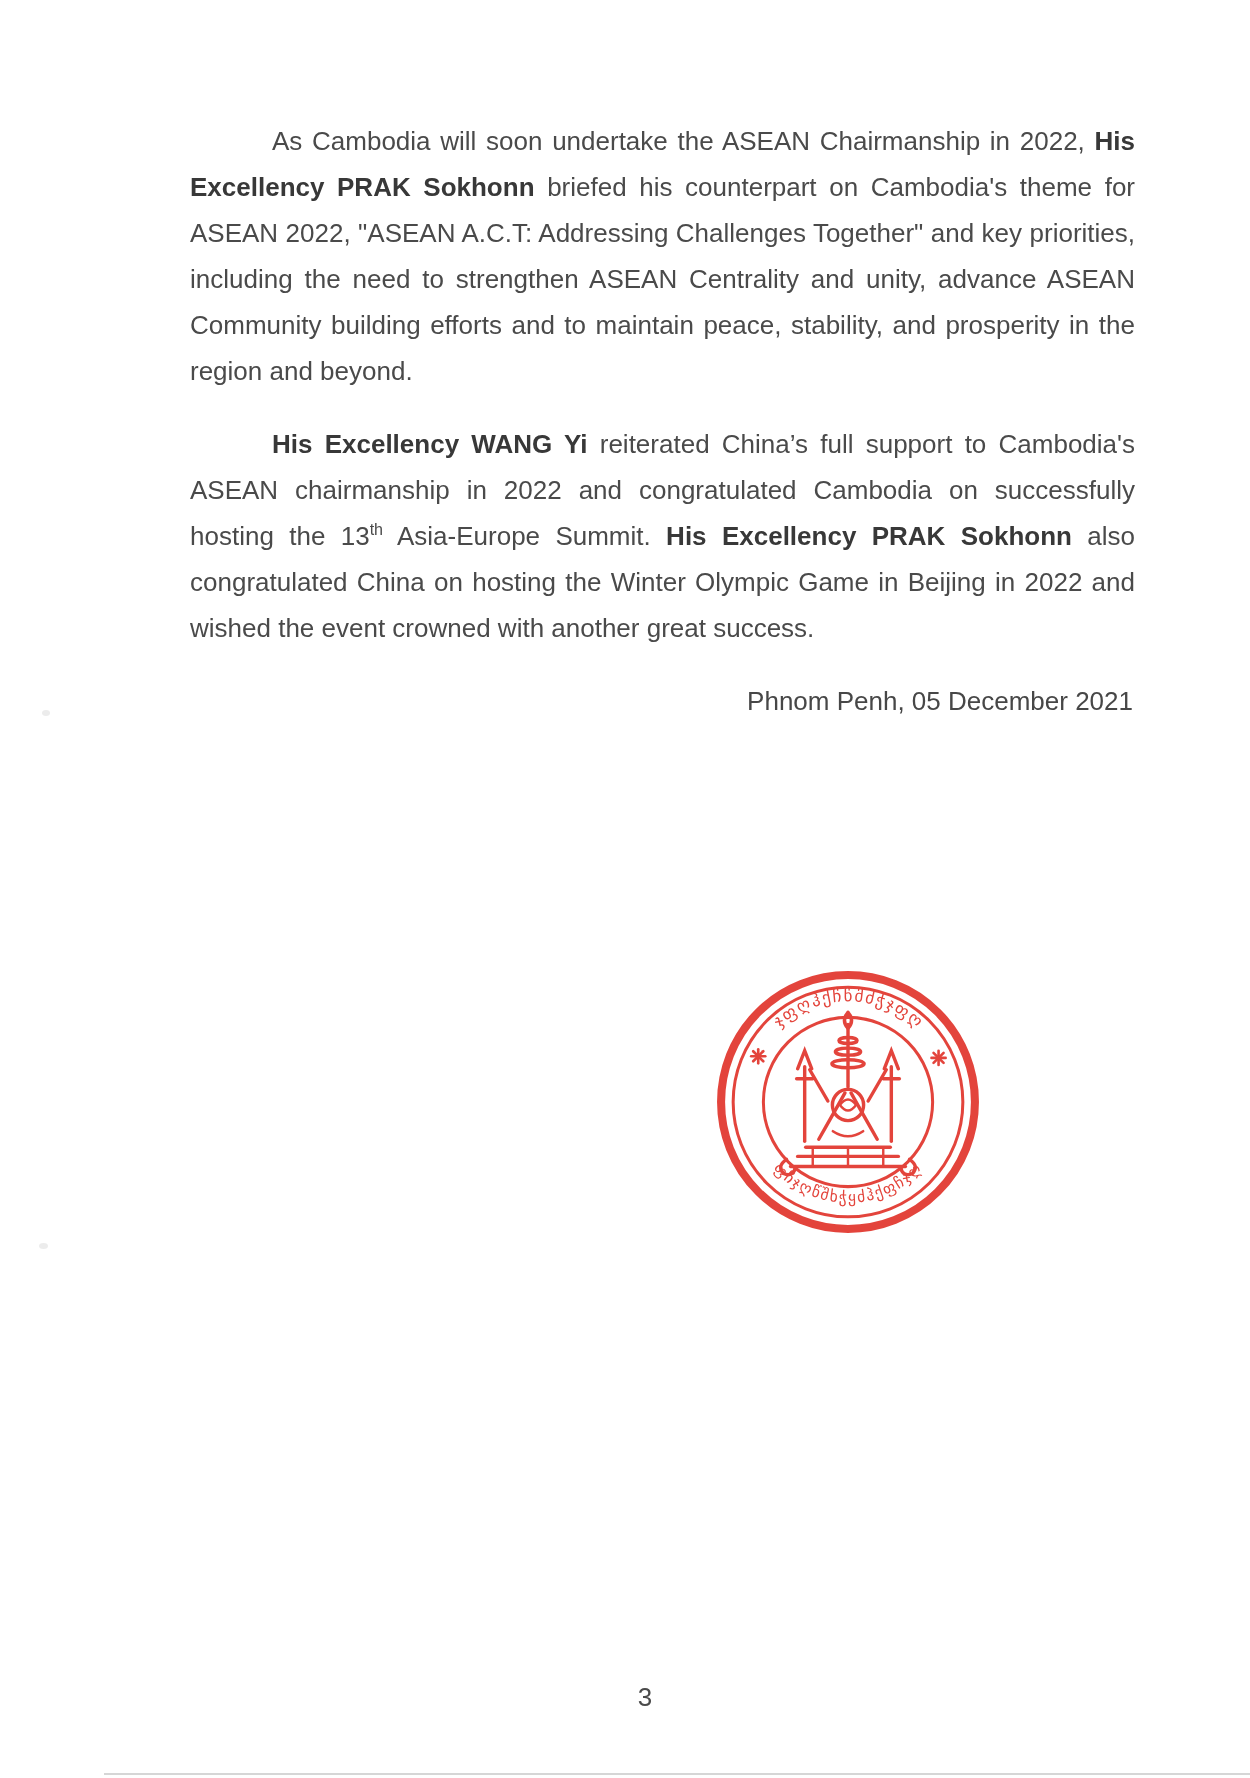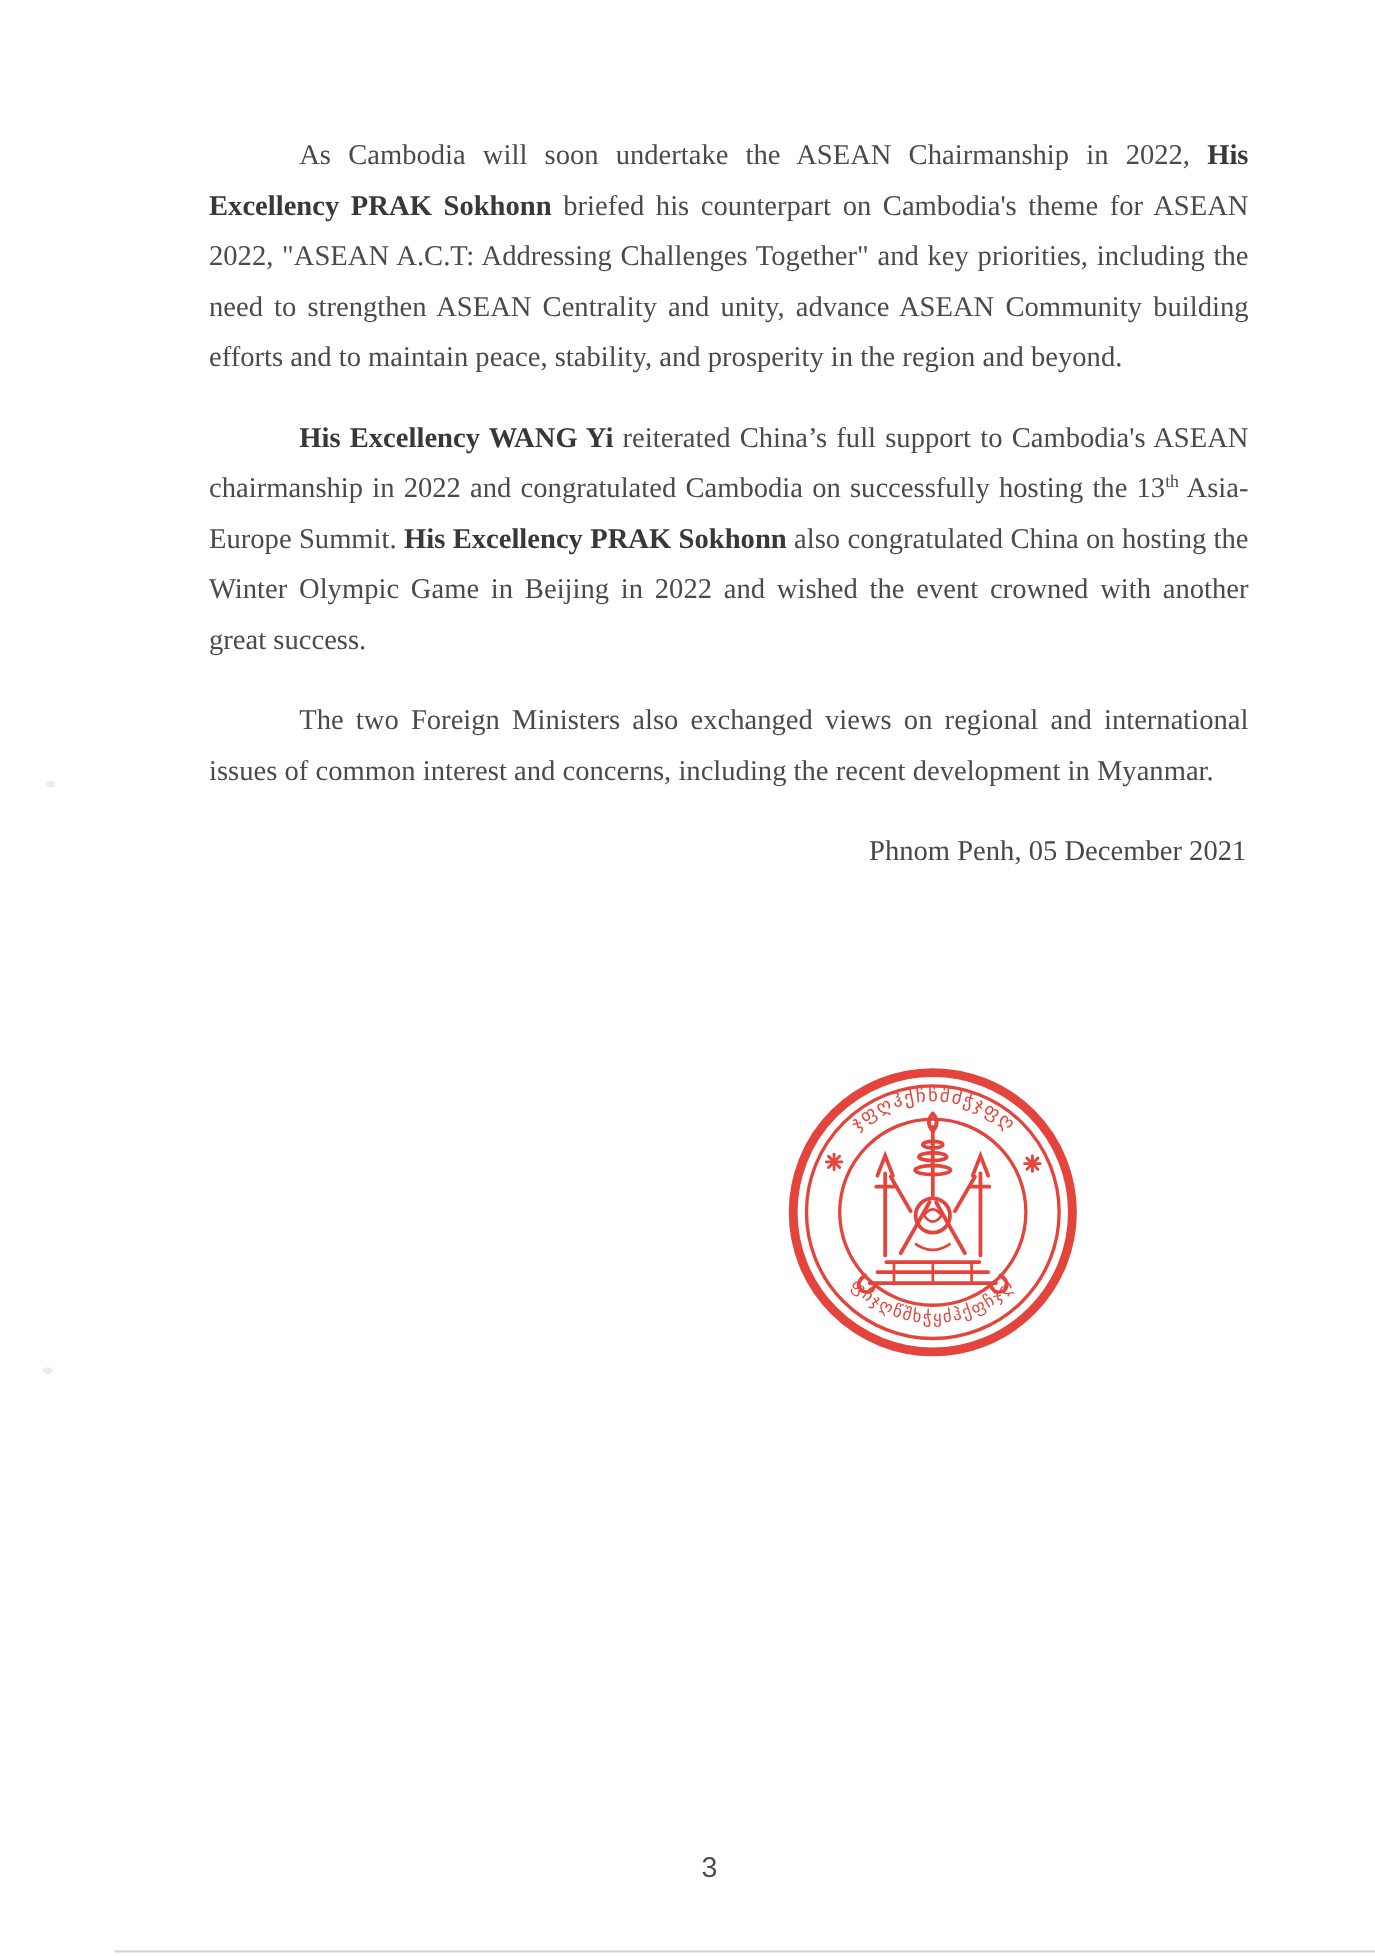--- a/index.html
+++ b/index.html
@@ -12,21 +12,20 @@
     overflow: hidden;
   }
   .page { position: absolute; inset: 0; background: #ffffff; }
   .content {
     position: absolute;
     left: 190px; top: 118px; width: 945px;
     color: #4a4a4a;
     font-size: 26px;
     line-height: 46px;
     text-align: justify;
-    font-family: Liberation Serif, serif;
   }
   .content p {
     margin: 0 0 27px 0;
     text-indent: 82px;
   }
   .content .b { font-weight: bold; color: #383838; }
   .content sup { font-size: 0.62em; line-height: 0; vertical-align: super; }
   .dateline {
     text-align: right;
     text-indent: 0;
@@ -64,21 +63,20 @@
 </style>
 </head>
 <body>
 
 <div class="page">
 
   <div class="content">
 
     <p><span>As Cambodia will soon undertake the ASEAN Chairmanship in 2022, </span><span class="b">His Excellency PRAK Sokhonn</span><span> briefed his counterpart on Cambodia's theme for ASEAN 2022, "ASEAN A.C.T: Addressing Challenges Together" and key priorities, including the need to strengthen ASEAN Centrality and unity, advance ASEAN Community building efforts and to maintain peace, stability, and prosperity in the region and beyond.</span></p>
       <p><span class="b">His Excellency WANG Yi</span><span> reiterated China’s full support to Cambodia's ASEAN chairmanship in 2022 and congratulated Cambodia on successfully hosting the 13</span><sup>th</sup><span> Asia-Europe Summit. </span><span class="b">His Excellency PRAK Sokhonn</span><span> also congratulated China on hosting the Winter Olympic Game in Beijing in 2022 and wished the event crowned with another great success.</span></p>
-      <p><span>The two Foreign Ministers also exchanged views on regional and international issues of common interest and concerns, including the recent development in Myanmar.</span></p>
       <p class="dateline">Phnom Penh, 05 December 2021</p>
   </div>
 
   <svg class="seal" viewBox="0 0 270 270" aria-hidden="true">
     <defs>
       <path id="arcTop" d="M 51.1 80.5 A 100 100 0 0 1 219.8 82"></path>
       <path id="arcBot" d="M 45.9 180.4 A 100 100 0 0 0 224.1 180.4"></path>
     </defs>
 
     <g fill="none" stroke="var(--seal)">

